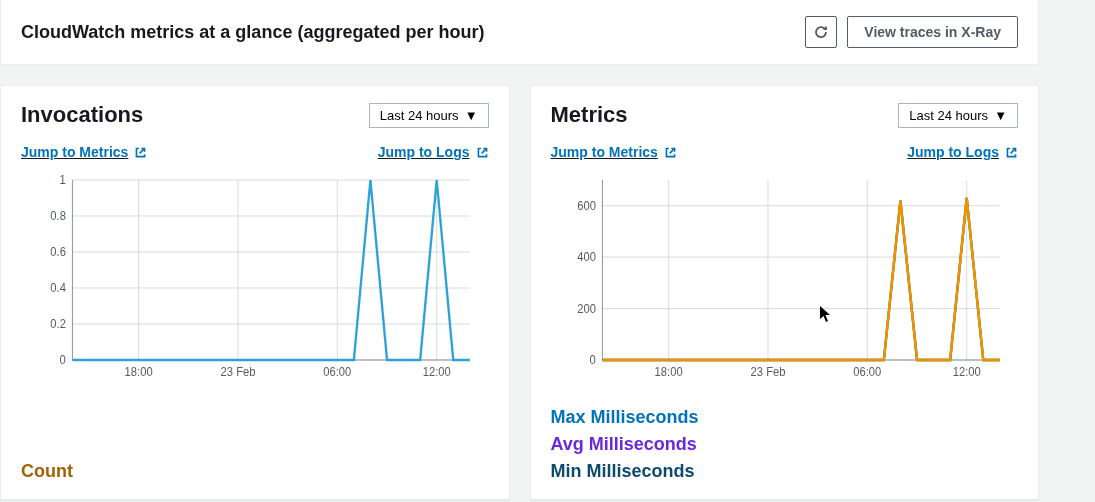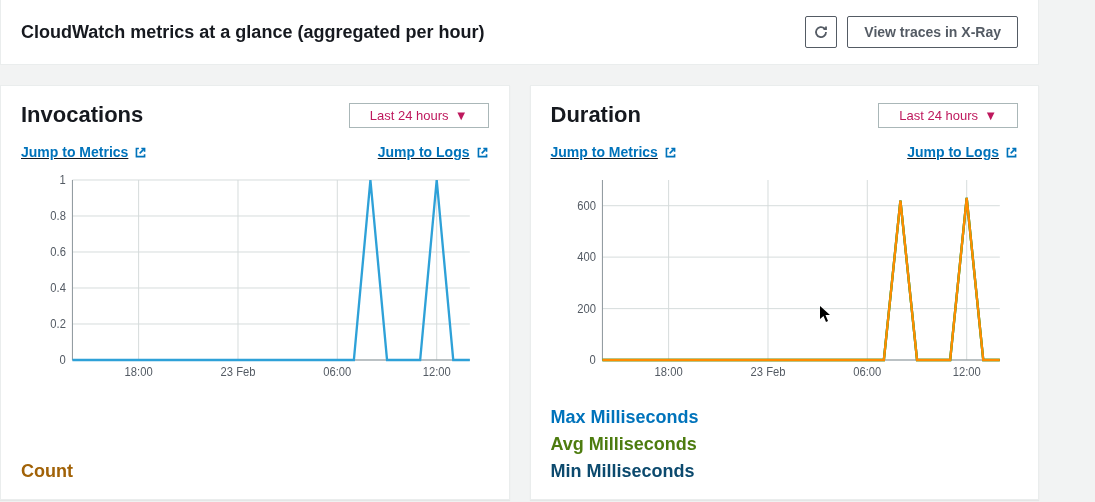--- a/index.html
+++ b/index.html
@@ -73,27 +73,27 @@
     align-items: center;
     margin-bottom: 8px;
   }
   .panel-title {
     font-size: 22px;
     font-weight: 700;
   }
   .dropdown {
     border: 1px solid #aab7b8;
     background: #fff;
-    padding: 4px 20px;
+    padding: 4px 10px;
     font-size: 13px;
     display: inline-flex;
     align-items: center;
     gap: 6px;
     cursor: pointer;
-    color: #be185d;
+    color: #000000;
   }
   .panel-links {
     display: flex;
     justify-content: space-between;
     margin: 8px 0 10px 0;
     text-decoration: underline;
   }
   .link {
     color: #0073bb;
     font-weight: 700;
@@ -217,21 +217,21 @@
         </svg>
       </div>
 
       <div class="legend">
         <div style="color:#a16207">Count</div>
       </div>
     </div>
 
     <div class="panel">
       <div class="panel-head">
-        <div class="panel-title">Duration</div>
+        <div class="panel-title">Metrics</div>
         <div class="dropdown">
           <span>Last 24 hours</span>
           <span>▼</span>
         </div>
       </div>
       <div class="panel-links">
         <a class="link">
           <span>Jump to Metrics</span>
           <svg width="13" height="13" viewBox="0 0 16 16" fill="none" stroke="#0073bb" stroke-width="2">
             <path d="M6 3H3v10h10v-3"></path>
@@ -275,19 +275,19 @@
           <polyline fill="none" stroke="#1db100" stroke-width="2.5" points="55,190 356.0,190 373.7,30.6 391.5,190 426.9,190 444.6,28 462.3,190 480,190"></polyline>
           <polyline fill="none" stroke="#ff8c00" stroke-width="2.5" points="55,190 356.0,190 373.7,30.6 391.5,190 426.9,190 444.6,28 462.3,190 480,190"></polyline>
         </svg>
         <svg class="cursor-pointer" style="left:268px; top:135px;" width="14" height="18" viewBox="0 0 14 18">
           <path d="M1 1 L1 14 L4.5 11 L7 17 L9 16 L6.5 10 L11 10 Z" fill="#000"></path>
         </svg>
       </div>
 
       <div class="legend">
         <div style="color:#0073bb">Max Milliseconds</div>
-        <div style="color:#4d7c0f">Avg Milliseconds</div>
+        <div style="color:#6d28d9">Avg Milliseconds</div>
         <div style="color:#0c4a6e">Min Milliseconds</div>
       </div>
     </div>
 
   </div>
 </div>
 
 </body></html>

